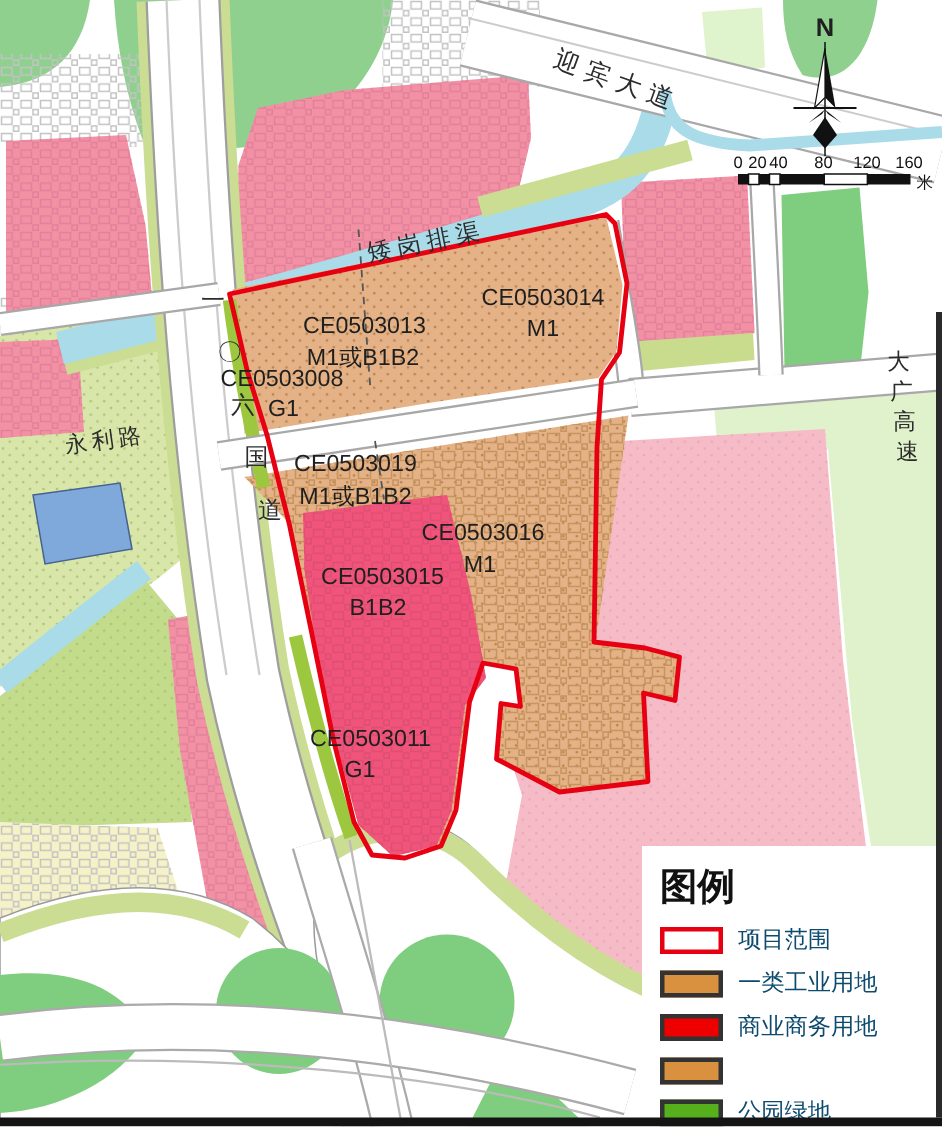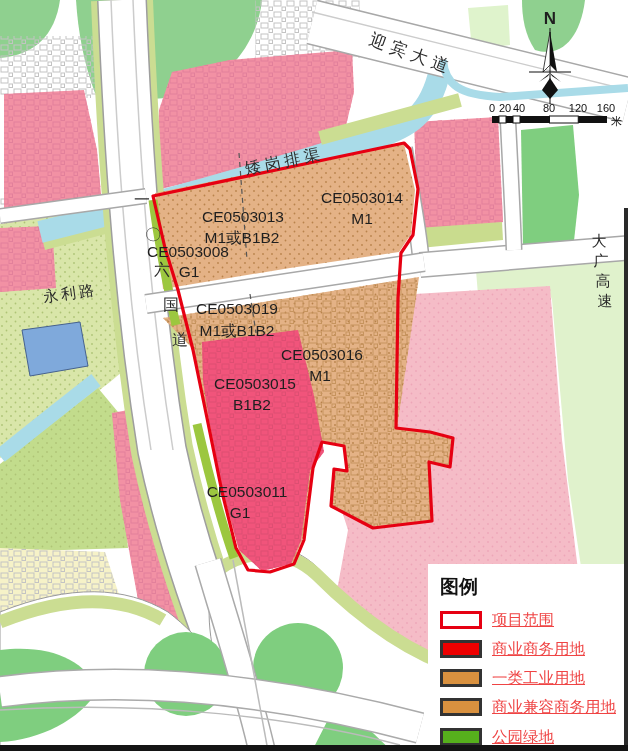--- a/index.html
+++ b/index.html
@@ -5,24 +5,24 @@
   html,body{margin:0;padding:0;background:#fff;}
   .stage{position:relative;width:628px;height:751px;overflow:hidden;background:#fff;
          font-family:"Liberation Sans",sans-serif;}
   .stage svg{position:absolute;left:0;top:0;}
   svg text{font-family:"Liberation Sans",sans-serif;fill:#1f1f1f;}
   .roadname{fill:#2b2b2b;}
   .parcel-label{font-size:15.5px;}
   .scale-label{font-size:11px;fill:#111;}
   .legend{position:absolute;left:428px;top:564px;width:200px;height:181px;background:#ffffff;
           box-sizing:border-box;padding:8px 4px 0 10px;z-index:5;}
-  .legend-title{font-size:19px;font-weight:bold;color:#111;margin:2px 0 10px 2px;}
+  .legend-title{font-size:25px;font-weight:bold;color:#111;margin:2px 0 10px 2px;}
   .legend-row{display:flex;align-items:flex-start;margin-bottom:9px;}
   .swatch{width:36px;height:12px;border:3px solid #333;margin:1px 10px 0 2px;flex:none;background:#fff;}
-  .legend-label{font-size:15.5px;color:#ef4444;line-height:1.3;text-decoration:underline;}
+  .legend-label{font-size:15.5px;color:#0c4a6e;line-height:1.3;}
   .bar-bottom{position:absolute;left:0;top:745px;width:628px;height:6px;background:#141414;z-index:9;}
   .bar-right{position:absolute;left:624px;top:208px;width:4px;height:537px;background:#2a2a2a;z-index:8;}
 </style>
 </head>
 <body>
 
 <div class="stage">
 
 <svg width="628" height="751" viewBox="0 0 628 751">
   <defs>
@@ -222,31 +222,30 @@
   </g>
 </svg>
 
 <div class="legend">
   <div class="legend-title">图例</div>
   <div class="legend-row">
     <div class="swatch" style="background-color: rgb(255, 255, 255); border-color: rgb(230, 0, 18);"></div>
     <div class="legend-label">项目范围</div>
   </div>
   <div class="legend-row">
+    <div class="swatch" style="background-color: rgb(217, 145, 63); border-color: rgb(51, 51, 51);"></div>
+    <div class="legend-label">一类工业用地</div>
+  </div>
+  <div class="legend-row">
     <div class="swatch" style="background-color: rgb(238, 0, 0); border-color: rgb(51, 51, 51);"></div>
     <div class="legend-label">商业商务用地</div>
   </div>
   <div class="legend-row">
     <div class="swatch" style="background-color: rgb(217, 145, 63); border-color: rgb(51, 51, 51);"></div>
-    <div class="legend-label">一类工业用地</div>
-  </div>
-  <div class="legend-row">
-    <div class="swatch" style="background-color: rgb(217, 145, 63); border-color: rgb(51, 51, 51);"></div>
     <div class="legend-label">
-      <div>商业兼容商务用地</div>
     </div>
   </div>
   <div class="legend-row">
     <div class="swatch" style="background-color: rgb(86, 176, 28); border-color: rgb(51, 51, 51);"></div>
     <div class="legend-label">公园绿地</div>
   </div>
 </div>
 
 <div class="bar-right"></div>
 <div class="bar-bottom"></div>

